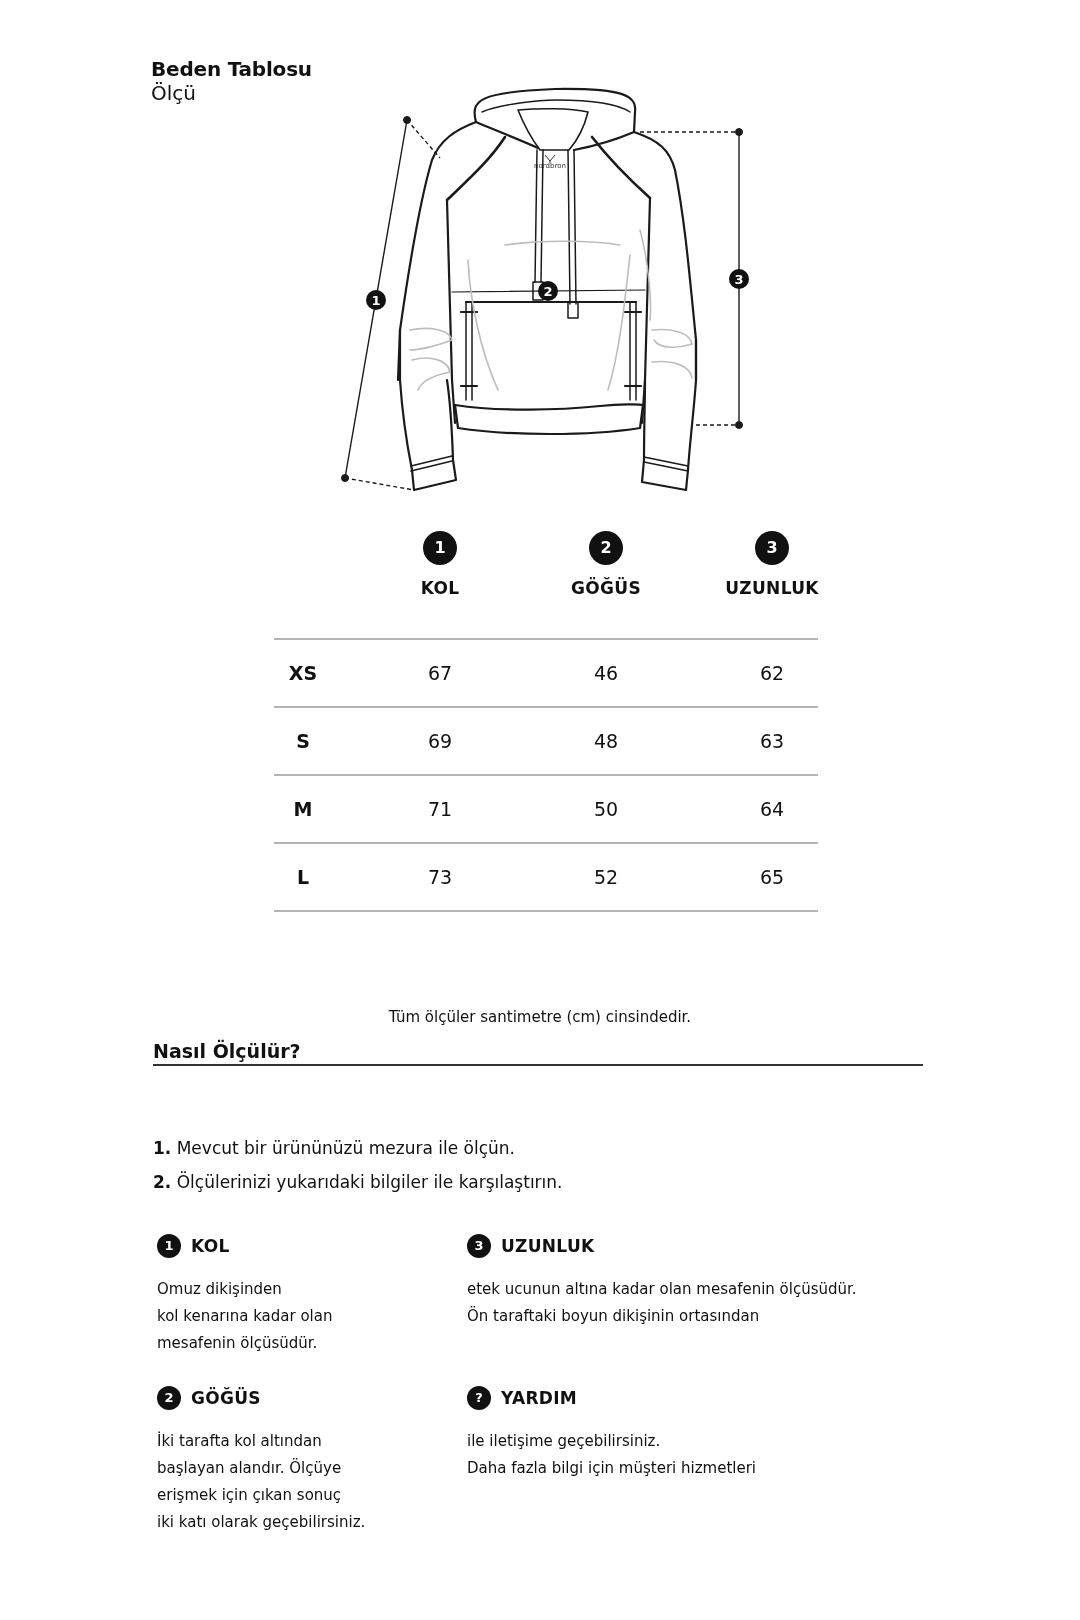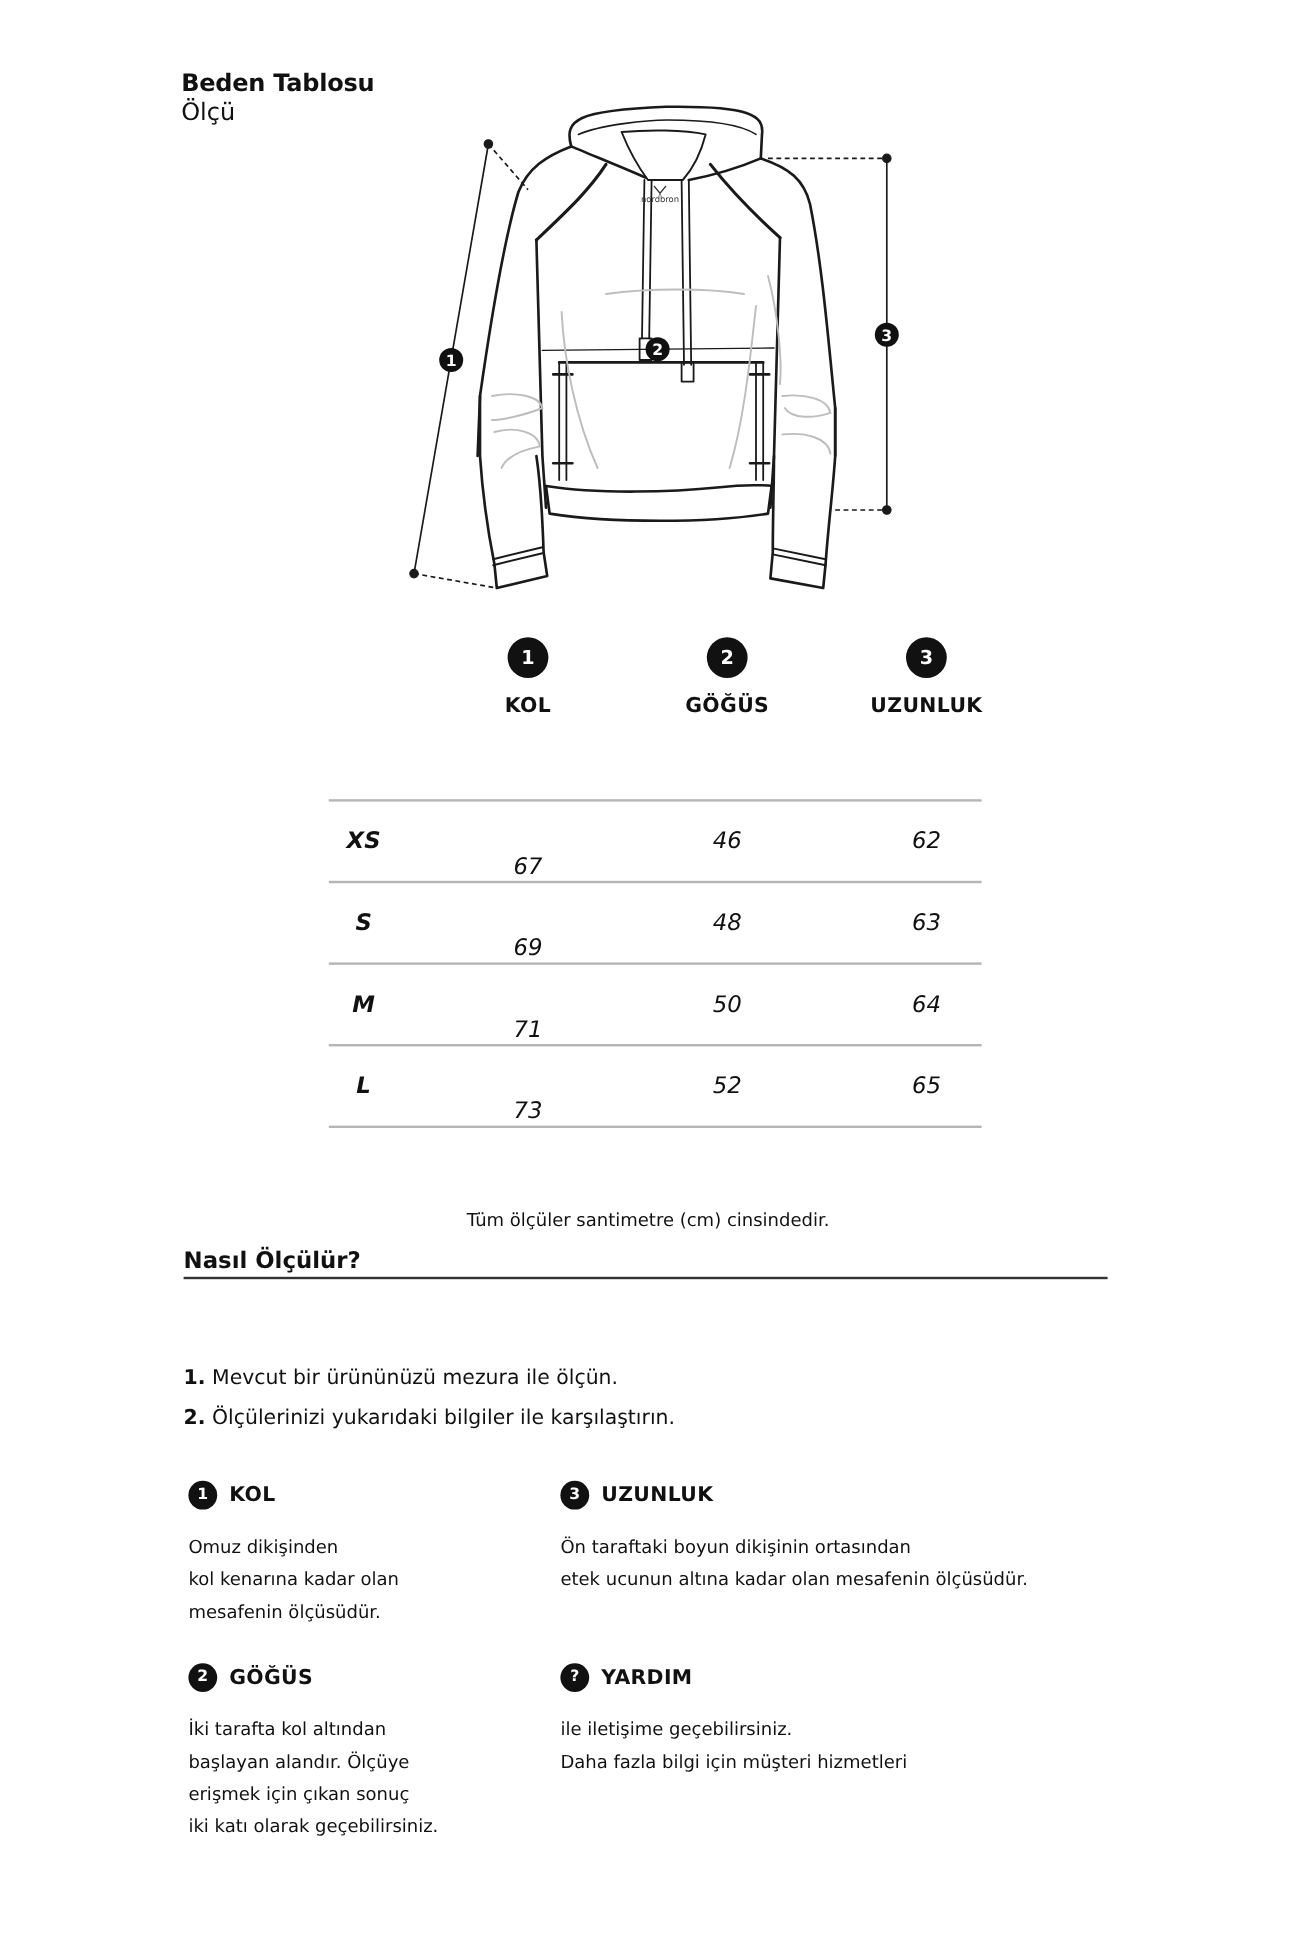--- a/index.html
+++ b/index.html
@@ -13,26 +13,26 @@
   svg.diagram { position: absolute; left: 0; top: 0; }
 
   .col-head { position: absolute; width: 120px; text-align: center; }
   .num-badge {
     width: 34px; height: 34px; border-radius: 50%; background: #111; color: #fff;
     font-weight: bold; font-size: 16px; line-height: 34px; text-align: center;
     margin: 0 auto;
   }
   .col-label { font-weight: bold; font-size: 17px; margin-top: 13px; letter-spacing: 0.3px; }
 
-  .table { position: absolute; left: 274px; top: 666px; width: 544px; font-style: italic; }
+  .table { position: absolute; left: 274px; top: 638px; width: 544px; }
   .trow { position: relative; height: 66px; border-top: 2px solid #b5b5b5; }
   .trow.last { border-bottom: 2px solid #b5b5b5; }
   .cell { position: absolute; top: 0; height: 66px; line-height: 66px; width: 120px; text-align: center; font-size: 19px; }
   .cell.size { font-weight: bold; left: -31px; }
-  .cell.c1 { left: 106px; margin-top: 21px; }
+  .cell.c1 { left: 106px; }
   .cell.c2 { left: 272px; }
   .cell.c3 { left: 438px; }
 
   .note { left: 0; width: 1080px; top: 1008px; text-align: center; font-size: 15px; }
   .rule { left: 153px; top: 1064px; width: 770px; height: 0; border-top: 2px solid #333; }
 
   .howto-title { left: 153px; top: 1040px; font-size: 19px; font-weight: bold; }
   .step { left: 153px; font-size: 17px; }
   .step b { font-weight: bold; }
 
@@ -187,22 +187,22 @@
     <div>mesafenin ölçüsüdür.</div>
   </div>
 </div>
 
 <div class="info" style="left:467px; top:1233px;">
   <div class="info-head">
     <div class="mini-badge">3</div>
     <div class="info-title">UZUNLUK</div>
   </div>
   <div class="info-body">
+    <div>etek ucunun altına kadar olan mesafenin ölçüsüdür.</div>
     <div>Ön taraftaki boyun dikişinin ortasından</div>
-    <div>etek ucunun altına kadar olan mesafenin ölçüsüdür.</div>
   </div>
 </div>
 
 <div class="info" style="left:157px; top:1385px;">
   <div class="info-head">
     <div class="mini-badge">2</div>
     <div class="info-title">GÖĞÜS</div>
   </div>
   <div class="info-body">
     <div>İki tarafta kol altından</div>

